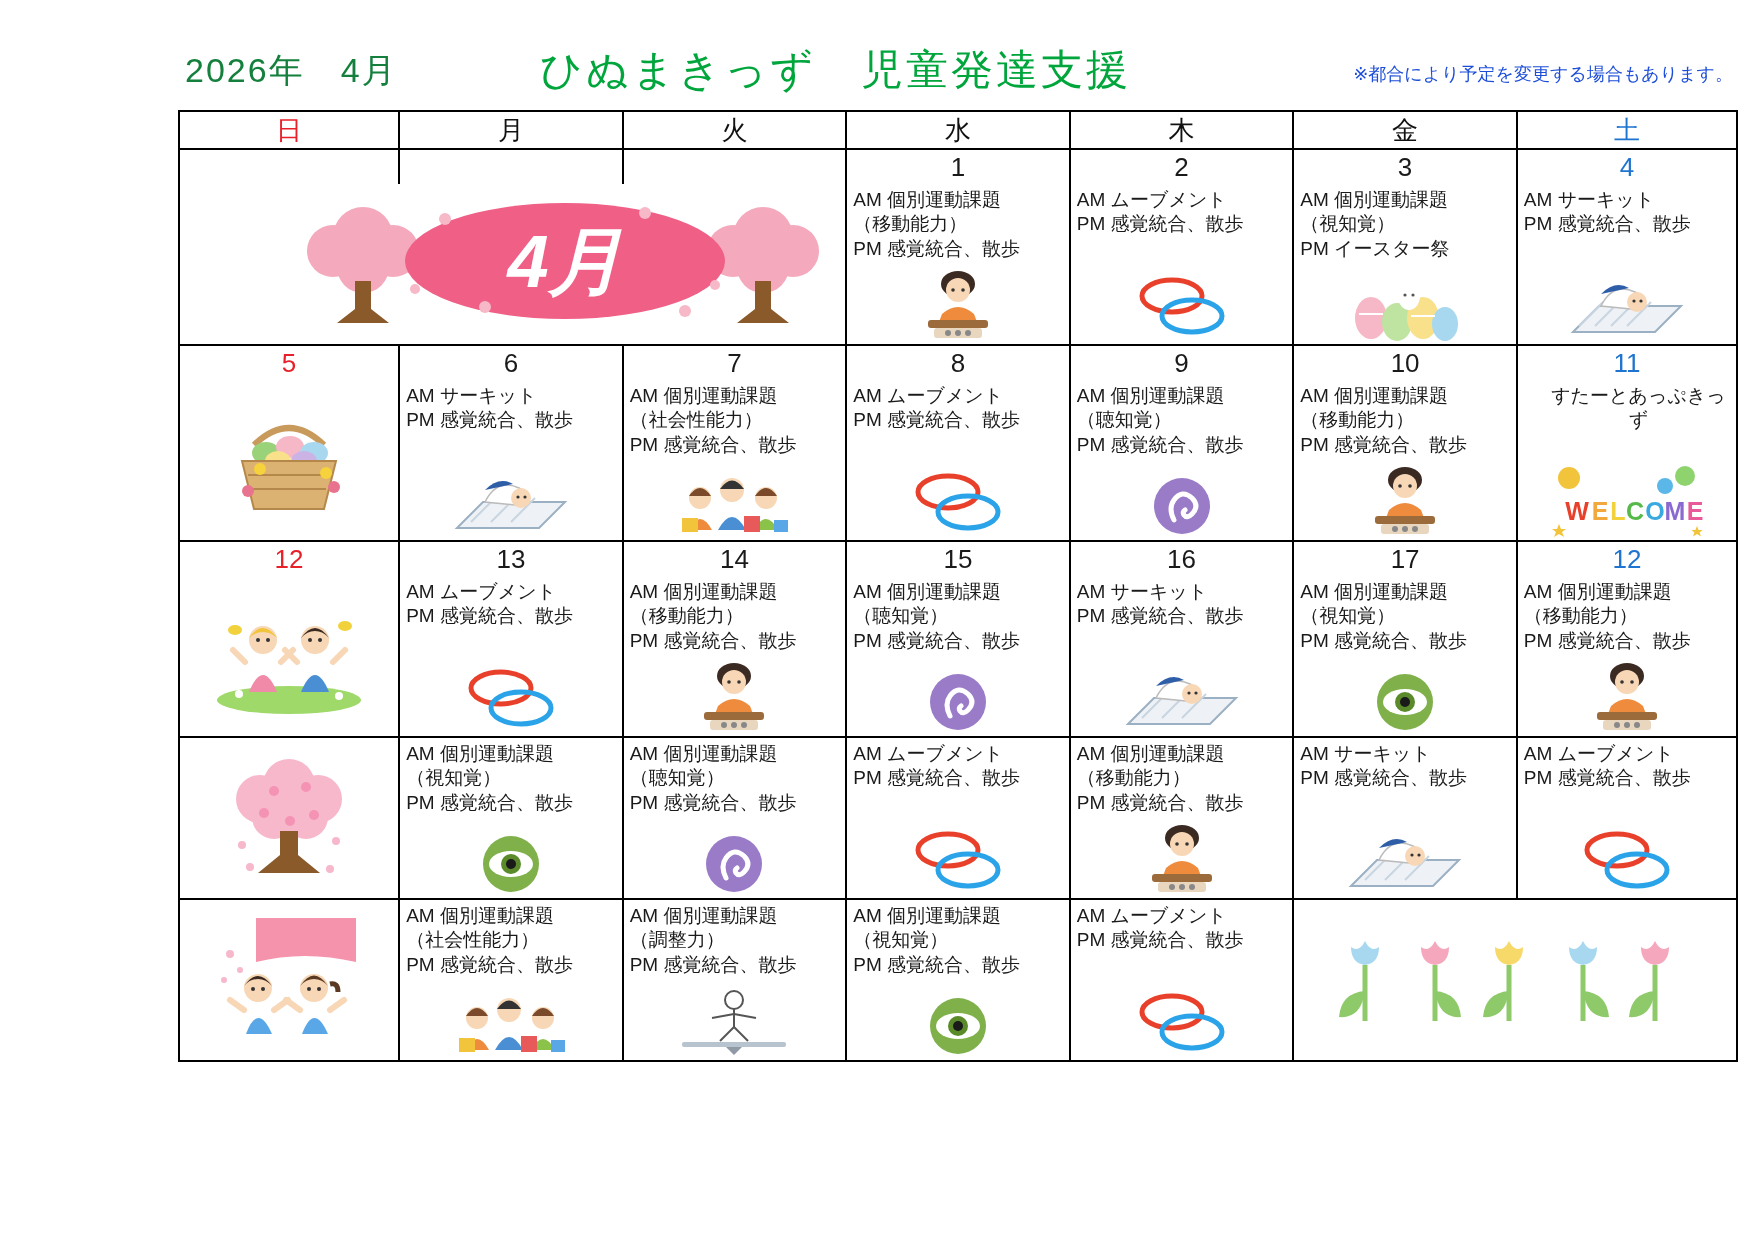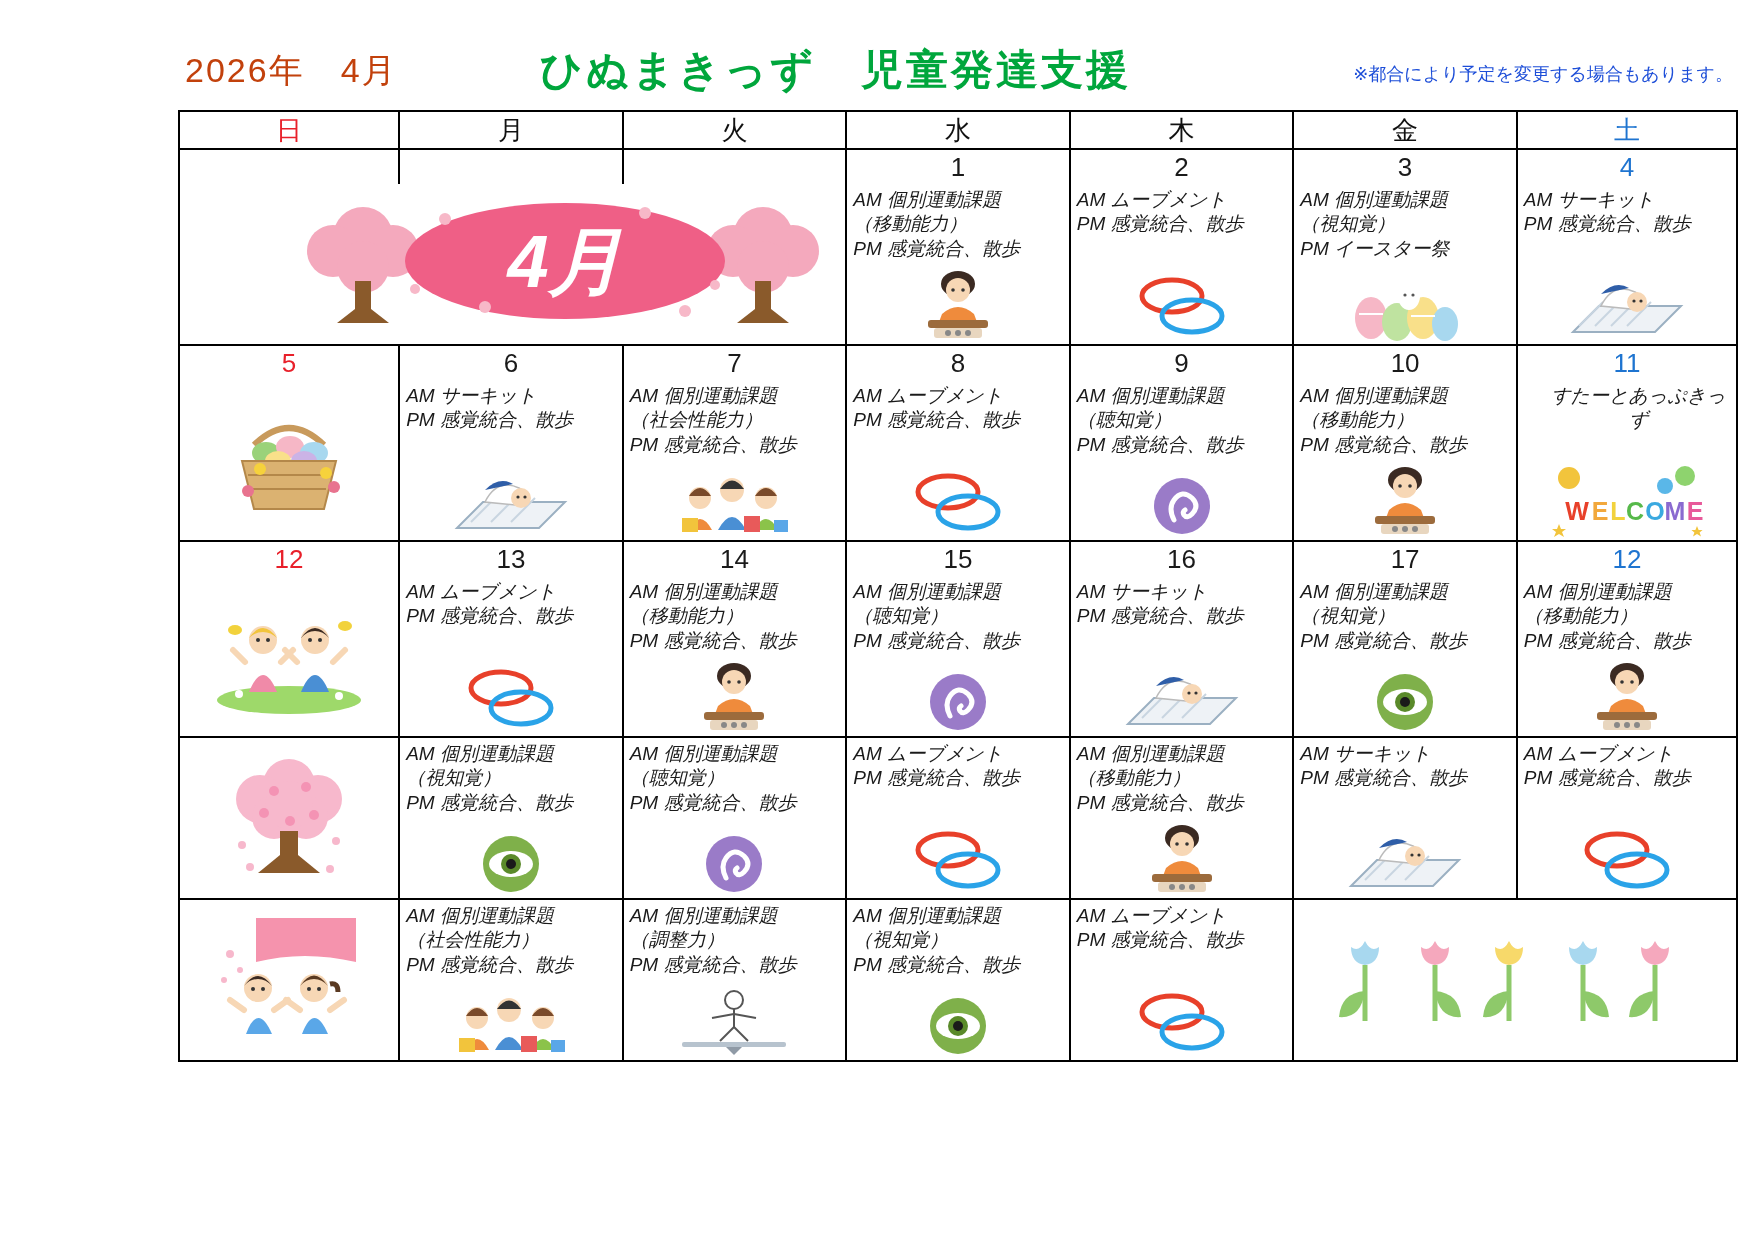--- a/index.html
+++ b/index.html
@@ -6,25 +6,25 @@
   body{
     width:1753px;height:1240px;
     background:#ffffff;
     font-family:"Liberation Sans","DejaVu Sans",sans-serif;
     color:#1a1a1a;
     overflow:hidden;
   }
   .page{position:relative;width:1753px;height:1240px;}
   .ym{
     position:absolute;left:185px;top:48px;
-    font-size:34px;letter-spacing:2px;color:#c2410c;
+    font-size:34px;letter-spacing:2px;color:#15803d;
   }
   .title{
     position:absolute;left:540px;top:42px;
-    font-size:42px;font-weight:bold;color:#00a63c;
+    font-size:42px;font-weight:normal;color:#00a63c;
     letter-spacing:3px;
     white-space:nowrap;
   }
   .note{
     position:absolute;right:20px;top:62px;
     font-size:18px;color:#1d4ed8;white-space:nowrap;
   }
 
   
   table.cal{
@@ -61,21 +61,20 @@
   .cell-in{
     position:relative;width:100%;height:100%;
     display:block;
   }
   .txt{
     font-size:19px;line-height:1.28;
     padding:4px 6px 0 6px;
     letter-spacing:0px;
     white-space:pre-line;
     text-align:left;
-    font-style:italic;
   }
   .txt.center{text-align:center;margin-left:23px;}
   .art{
     position:absolute;left:0;right:0;bottom:2px;
     display:flex;align-items:flex-end;justify-content:center;
     height:78px;
   }
   .bigart{
     position:absolute;left:0;top:0;right:0;bottom:0;
     display:flex;align-items:center;justify-content:center;

